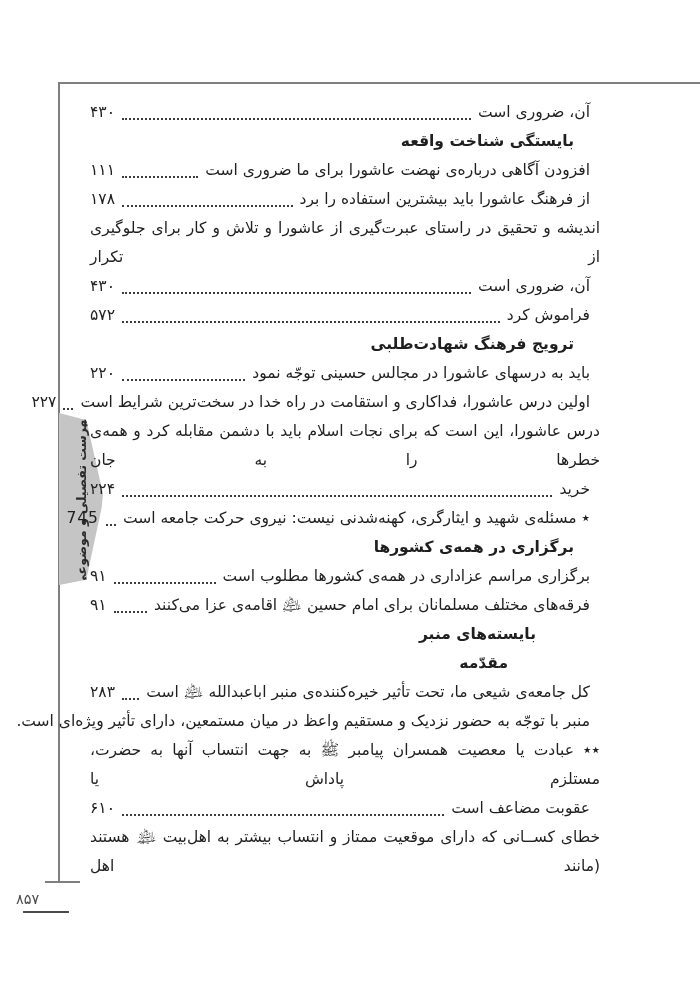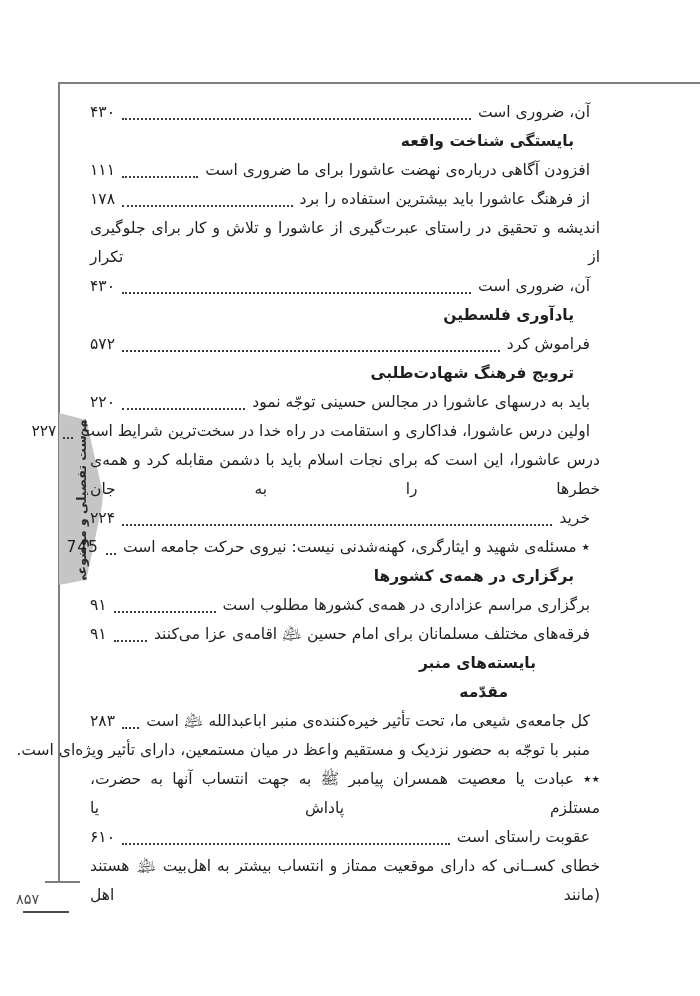--- a/index.html
+++ b/index.html
@@ -77,21 +77,20 @@
       <span class="num">۱۷۸</span>
     </div>
     <div class="line fill">
       <span class="line-text">اندیشه و تحقیق در راستای عبرت‌گیری از عاشورا و تلاش و کار برای جلوگیری از تکرار</span>
     </div>
     <div class="line">
       <span class="line-text">آن، ضروری است</span>
       <span class="leader"></span>
       <span class="num">۴۳۰</span>
     </div>
-    <div class="sec-header">یادآوری فلسطین</div>
     <div class="line">
       <span class="line-text">فراموش کرد</span>
       <span class="leader"></span>
       <span class="num">۵۷۲</span>
     </div>
     <div class="sec-header">ترویج فرهنگ شهادت‌طلبی</div>
     <div class="line">
       <span class="line-text">باید به درسهای عاشورا در مجالس حسینی توجّه نمود</span>
       <span class="leader"></span>
       <span class="num">۲۲۰</span>
@@ -133,21 +132,21 @@
       <span class="num">۲۸۳</span>
     </div>
     <div class="line">
       <span class="line-text">منبر با توجّه به حضور نزدیک و مستقیم واعظ در میان مستمعین، دارای تأثیر ویژه‌ای است.</span>
       <span class="leader blank"></span>
     </div>
     <div class="line fill">
       <span class="line-text">٭٭ عبادت یا معصیت همسران پیامبر ﷺ به جهت انتساب آنها به حضرت، مستلزم پاداش یا</span>
     </div>
     <div class="line">
-      <span class="line-text">عقوبت راستای است</span>
+      <span class="line-text">عقوبت مضاعف است</span>
       <span class="leader"></span>
       <span class="num">۶۱۰</span>
     </div>
     <div class="line fill">
       <span class="line-text">خطای کســانی که دارای موقعیت ممتاز و انتساب بیشتر به اهل‌بیت ﵈ هستند (مانند اهل</span>
     </div>
   </div>
 
 <div class="folio">
   <div class="folio-num">۸۵۷</div>

